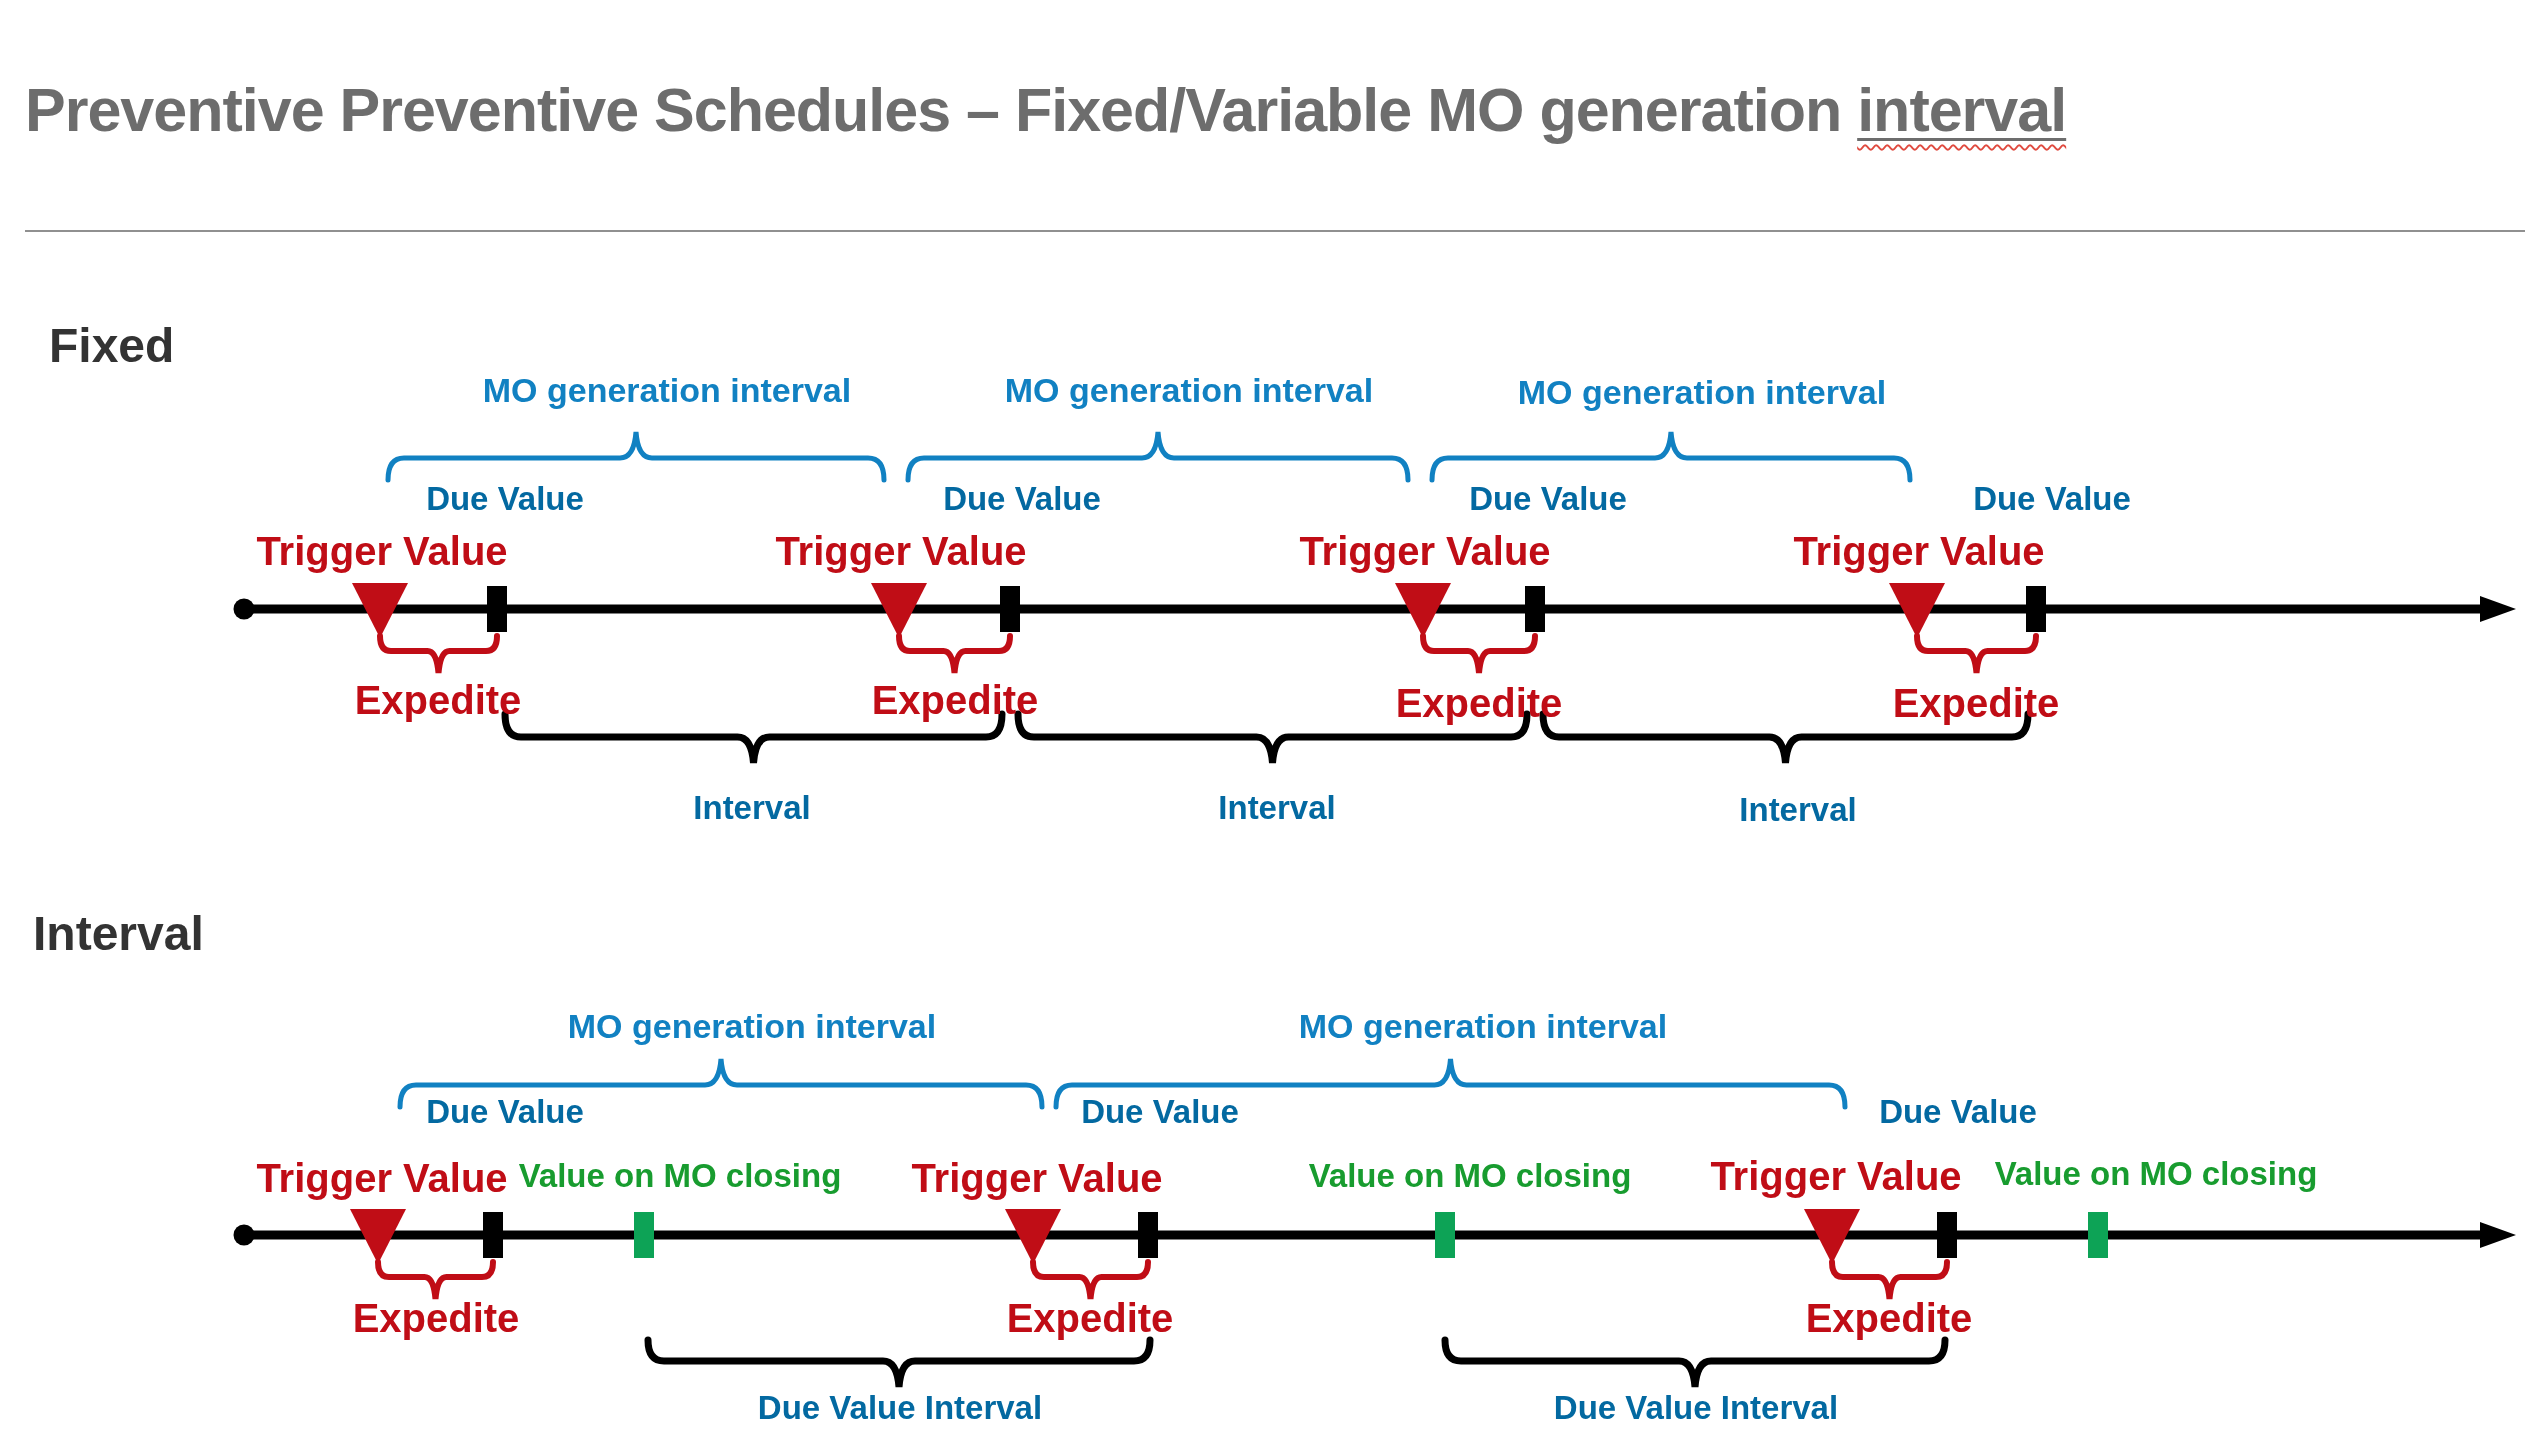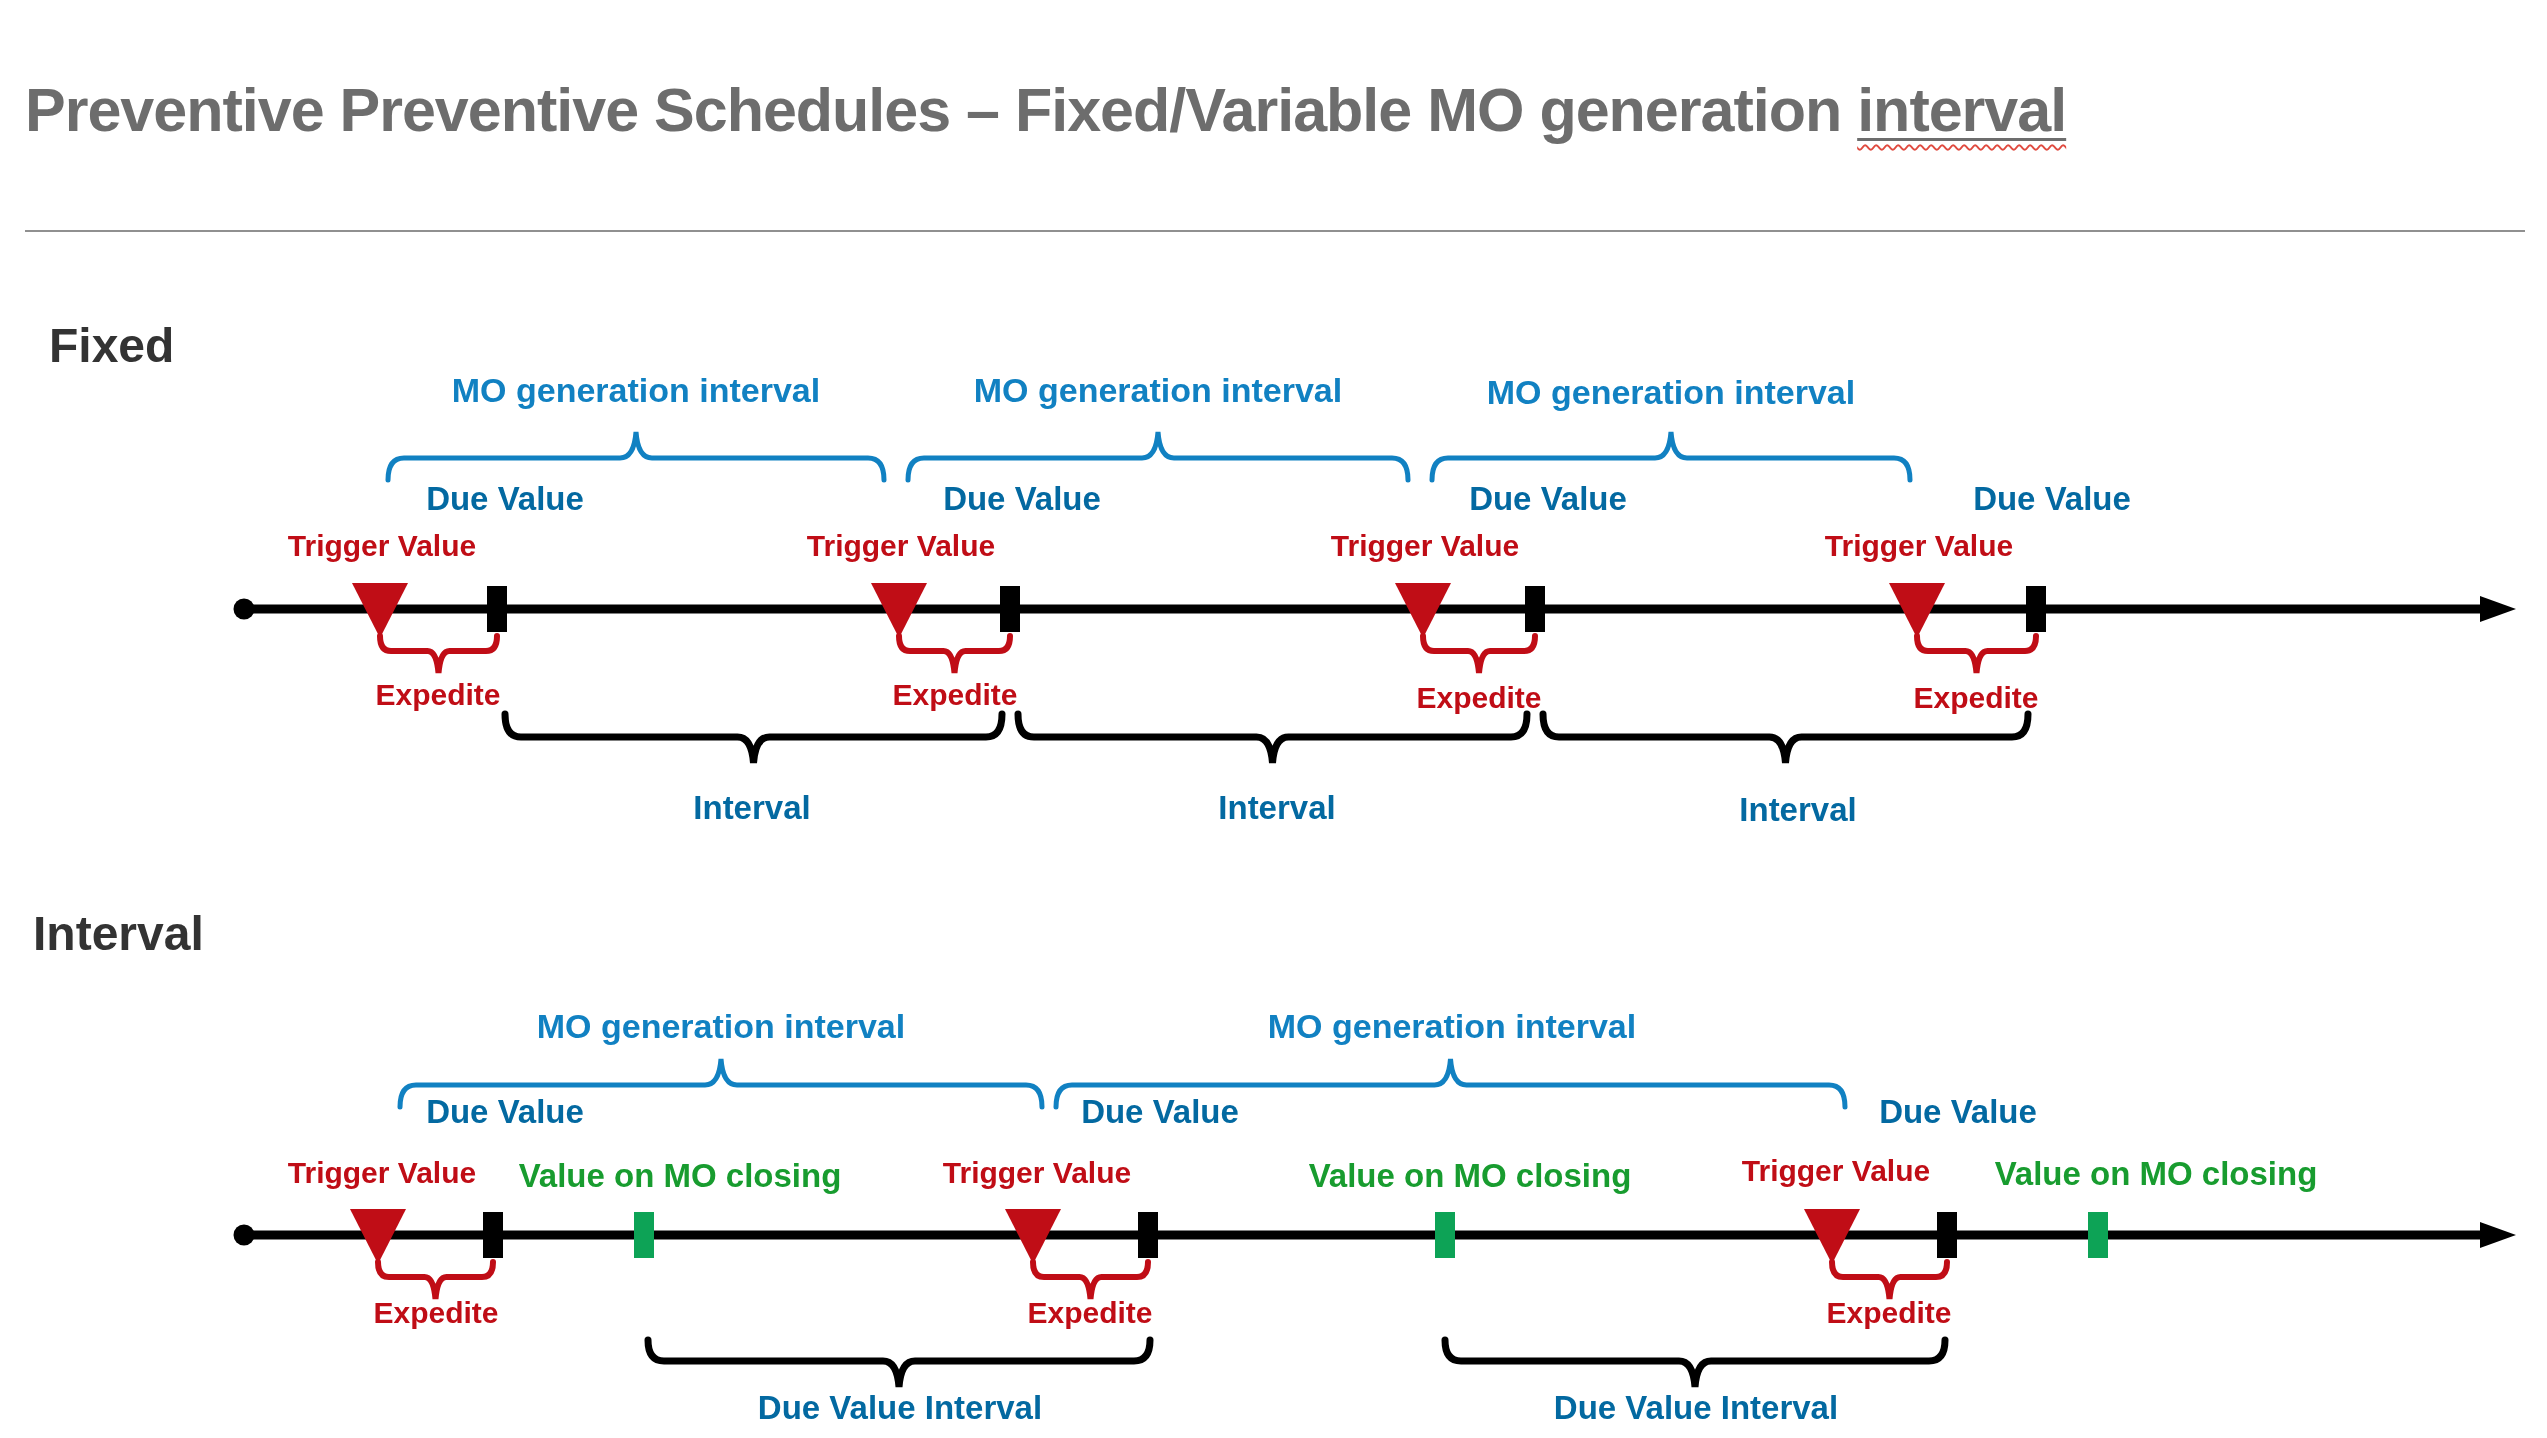--- a/index.html
+++ b/index.html
@@ -10,23 +10,23 @@
          color:#6d6d6d;letter-spacing:-1px;white-space:nowrap;}
   .u-solid{text-decoration:underline solid #6d6d6d 3px;text-underline-offset:7px;}
   .u-wavy{text-decoration:underline wavy #e04a3f 2px;text-underline-offset:13px;}
   .divider{position:absolute;left:25px;top:230px;width:2500px;height:2px;background:#909090;}
   .section-label{position:absolute;font-size:48px;font-weight:bold;color:#333333;white-space:nowrap;}
   .sec-fixed{left:49px;top:318px;}
   .sec-variable{left:33px;top:906px;}
   .shape-layer{position:absolute;left:0;top:0;width:2547px;height:1438px;}
   .lbl{position:absolute;transform:translateX(-50%);white-space:nowrap;
        font-weight:bold;line-height:1.1;}
-  .blue-lbl{font-size:34px;color:#1181c2;}
+  .blue-lbl{font-size:34px;color:#1181c2;margin-left:31px;}
   .dark-lbl{font-size:33px;color:#0369a1;}
-  .red-lbl{font-size:30px;color:#c00d16;}
+  .red-lbl{font-size:40px;color:#c00d16;}
   .green-lbl{font-size:33px;color:#189c2f;}
 </style>
 </head>
 <body>
 
 <div class="canvas">
 
   <div class="title"><span>Preventive Preventive Schedules – Fixed/Variable MO generation </span><span class="u-solid"><span class="u-wavy">interval</span></span></div>
   <div class="divider"></div>
 

